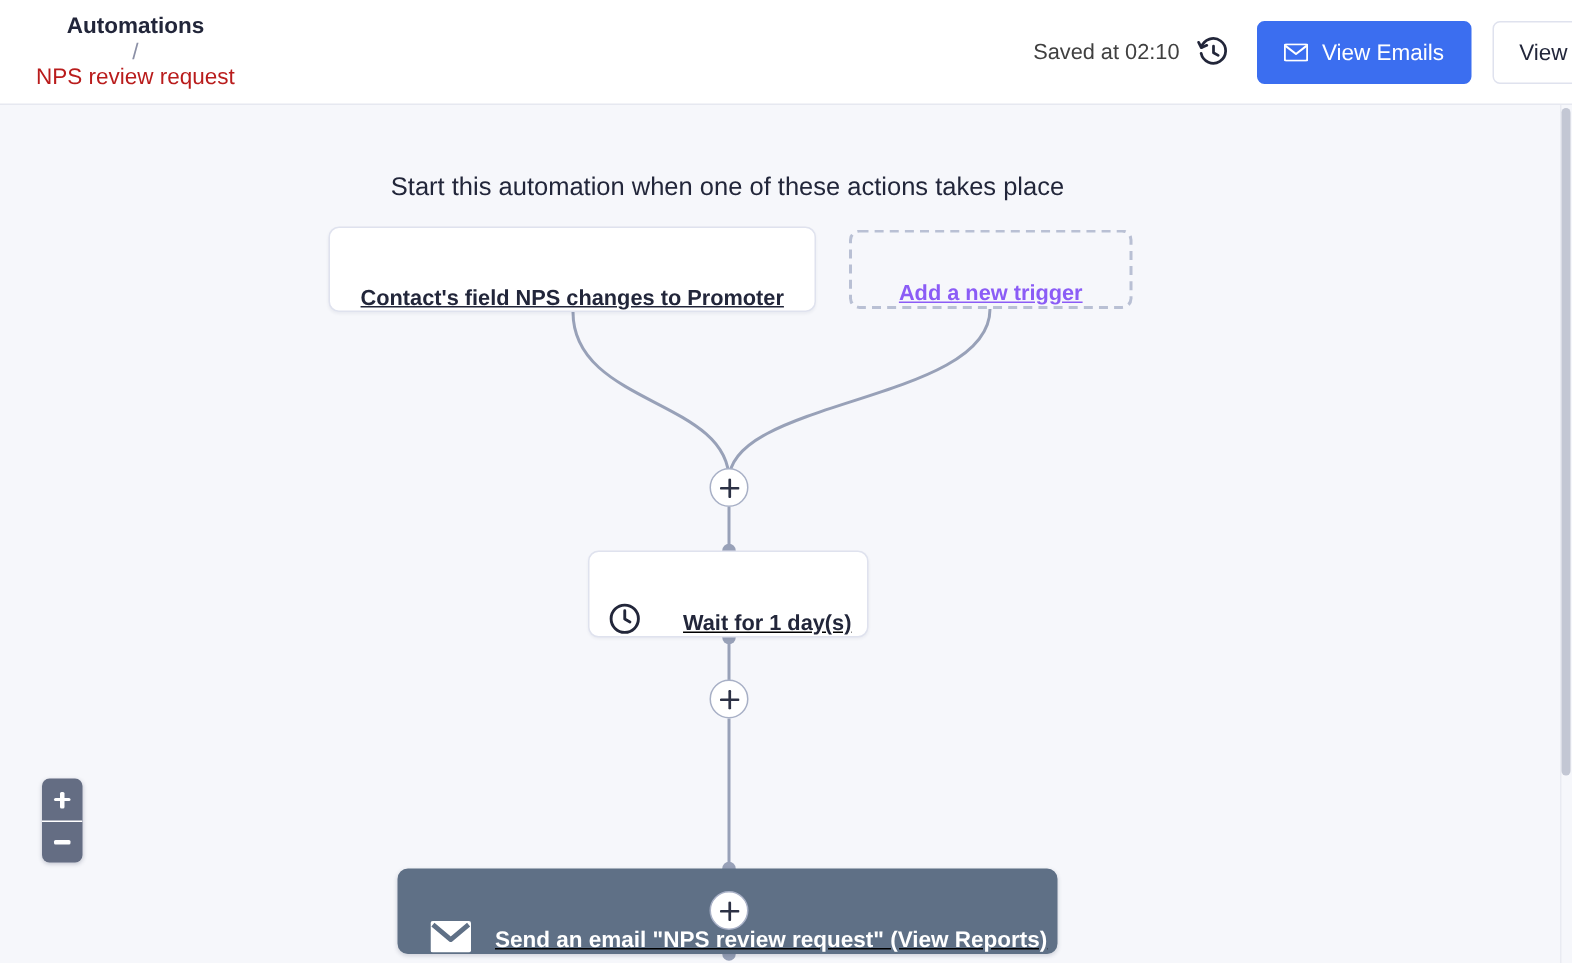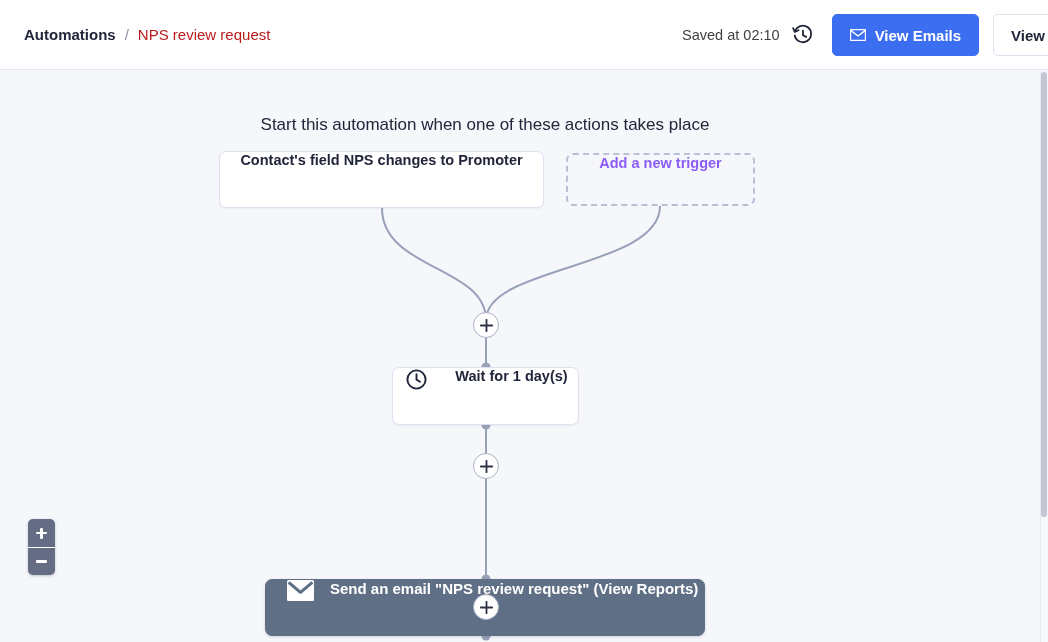--- a/index.html
+++ b/index.html
@@ -34,20 +34,21 @@
     display: flex;
     align-items: center;
   }
 
   .breadcrumb {
     display: flex;
     align-items: center;
     margin-left: 24px;
     font-size: 15px;
     white-space: nowrap;
+    flex-direction: column;
   }
   .bc-root {
     color: #22263a;
     font-weight: 700;
   }
   .bc-sep {
     color: #8b90a6;
     margin: 0 9px;
     font-weight: 400;
   }
@@ -80,21 +81,21 @@
     cursor: pointer;
   }
 
   .btn {
     height: 42px;
     border-radius: 5px;
     display: flex;
     align-items: center;
     box-sizing: border-box;
     font-size: 15px;
-    font-weight: 700;
+    font-weight: 400;
     white-space: nowrap;
     cursor: pointer;
     padding: 0 17px;
   }
   .btn-primary {
     background: #3b6ef0;
     color: #ffffff;
     border: 1px solid #3b6ef0;
   }
   .btn-secondary {
@@ -138,22 +139,23 @@
     font-size: 17px;
     font-weight: 400;
     color: #22263a;
   }
 
   
   .node {
     position: absolute;
     box-sizing: border-box;
     display: flex;
-    align-items: flex-start;
+    align-items: flex-end;
     justify-content: center;
+    text-decoration: underline;
   }
 
   .trigger-box {
     background: #ffffff;
     border: 1px solid #dfe2ee;
     border-radius: 7px;
     box-shadow: 0 1px 2px rgba(40,50,80,0.06);
     font-size: 14.5px;
     font-weight: 700;
     color: #22263a;

